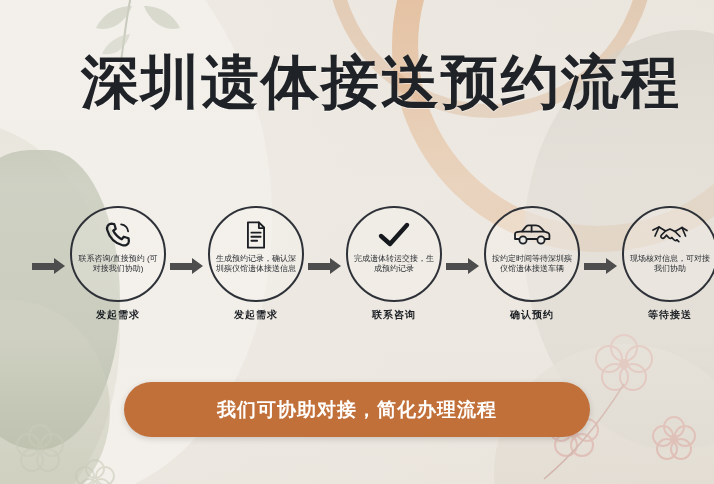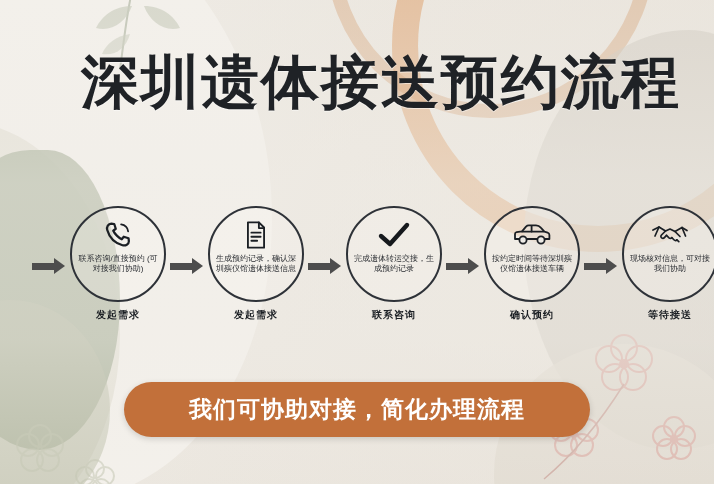--- a/index.html
+++ b/index.html
@@ -249,21 +249,21 @@
     border-radius: 28px;
     display: flex;
     align-items: center;
     justify-content: center;
     box-shadow: 0 2px 6px rgba(0,0,0,.15);
   }
   .banner-text {
     color: #ffffff;
     font-family: "Liberation Serif", serif;
     font-weight: bold;
-    font-size: 23px;
+    font-size: 19px;
     letter-spacing: 1px;
   }
 </style>
 </head>
 <body>
 
 <div id="poster">
 
   <div class="bg-layer bg-base"></div>
   <div class="swoosh-left"></div>

